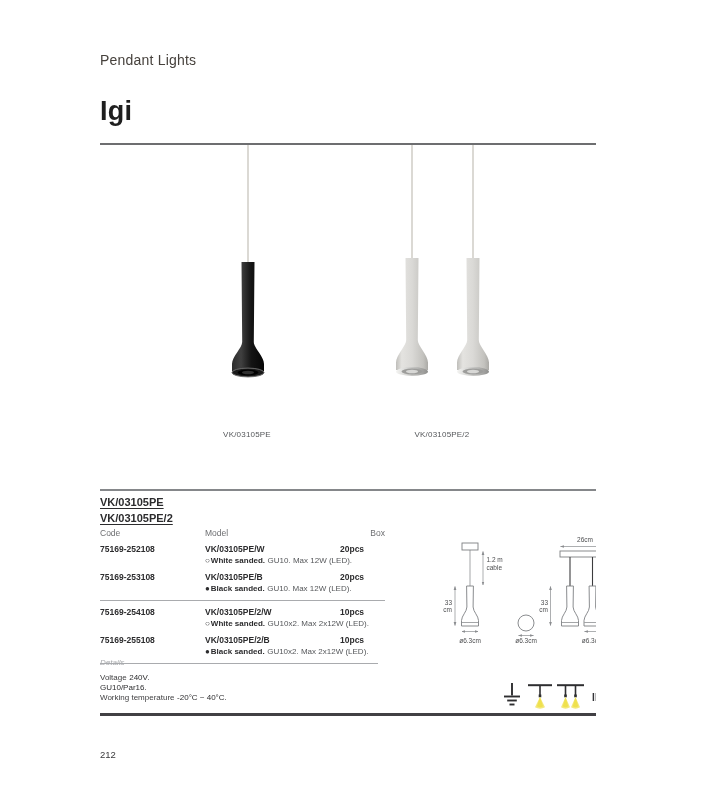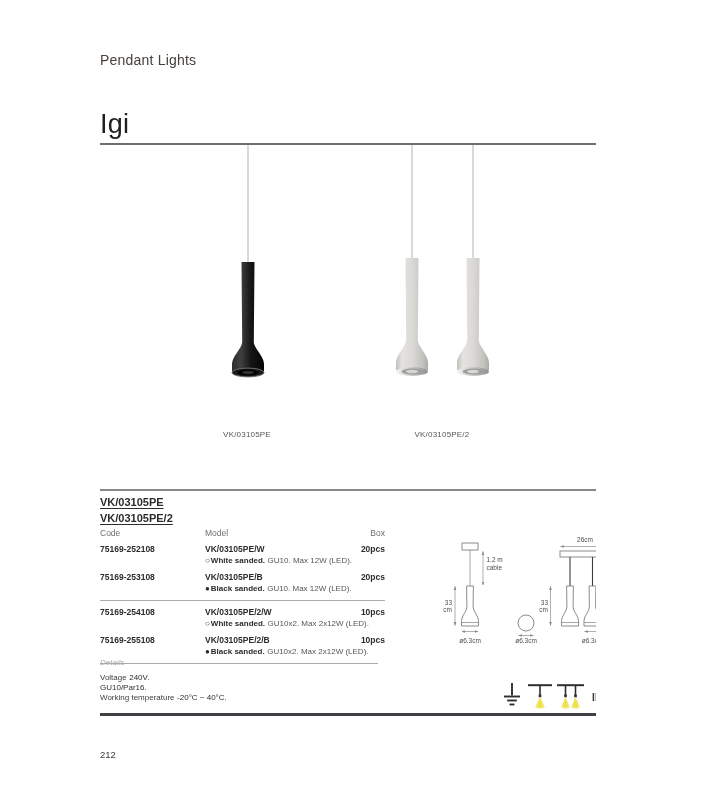--- a/index.html
+++ b/index.html
@@ -1,40 +1,40 @@
 <!DOCTYPE html>
 <html><head>
 <meta charset="utf-8">
 <style>
   html,body{margin:0;padding:0;background:#fff;}
   #page{position:relative;width:596px;height:800px;background:#ffffff;overflow:hidden;
         font-family:"Liberation Sans","DejaVu Sans",sans-serif;color:#404042;}
   .abs{position:absolute;}
   
   .category{left:100px;top:52px;font-size:14px;color:#46413c;letter-spacing:.2px;}
-  .title{left:100px;top:109px;font-size:27px;color:#1f1f1f;letter-spacing:.2px;}
+  .title{left:100px;top:96px;font-size:27px;color:#1f1f1f;letter-spacing:.2px;font-weight:bold;}
   .rule{background:#6d6e70;height:2px;left:100px;width:528px;}
   .rule1{top:143px;}
   .rule2{top:489px;height:1.5px;background:#85878a;}
   .rule4{top:713px;height:2.5px;background:#414044;}
   
   .stage{left:100px;top:145px;width:528px;height:300px;}
   .plabel{position:absolute;top:285px;width:84px;text-align:center;font-size:8px;color:#55575a;letter-spacing:.2px;}
   .plabel1{left:105px;}
   .plabel2{left:300px;}
   
   .codes{left:100px;top:494px;font-size:11px;font-weight:bold;color:#2b2b2d;line-height:16px;}
   .codes .cline{text-decoration:underline;text-underline-offset:2px;}
   .table{left:100px;top:528px;width:285px;font-size:8.5px;}
   .tgrid{display:grid;grid-template-columns:105px 135px 45px;}
   .thead{color:#6d6e71;line-height:10px;}
   .thead .hbox{text-align:right;}
   .trow{margin-top:7px;line-height:9.5px;}
   .tcode,.tname,.tbox{font-weight:bold;color:#2c2c2e;}
-  .tbox{text-align:right;}
+  .tbox{text-align:left;}
   .tdesc{margin-top:1.5px;font-size:8px;white-space:nowrap;color:#55575a;}
   .tdesc .bullet{margin-right:1px;color:#2c2c2e;}
   .tdesc .fin{font-weight:bold;color:#2c2c2e;margin-right:2.5px;}
   .tsep{border:0;border-top:1px solid #a9abae;margin:7px 0 0 0;width:285px;}
   
   .details{left:100px;top:658px;width:290px;}
   .dlabel{font-size:8px;color:#a7a9ac;margin-bottom:6px;font-style:italic;}
   .dcols{display:flex;}
   .dcol-left{width:150px;}
   .dline{font-size:8px;line-height:9.8px;color:#414042;}

